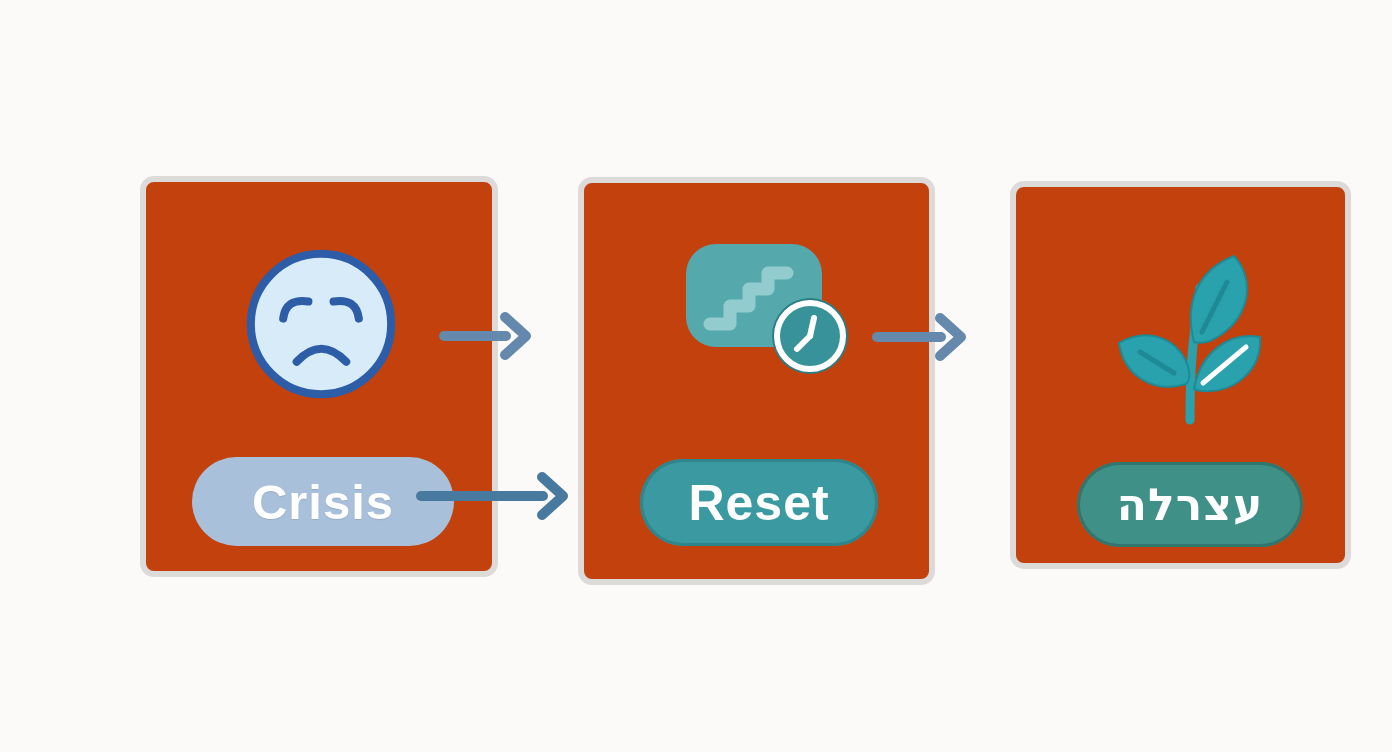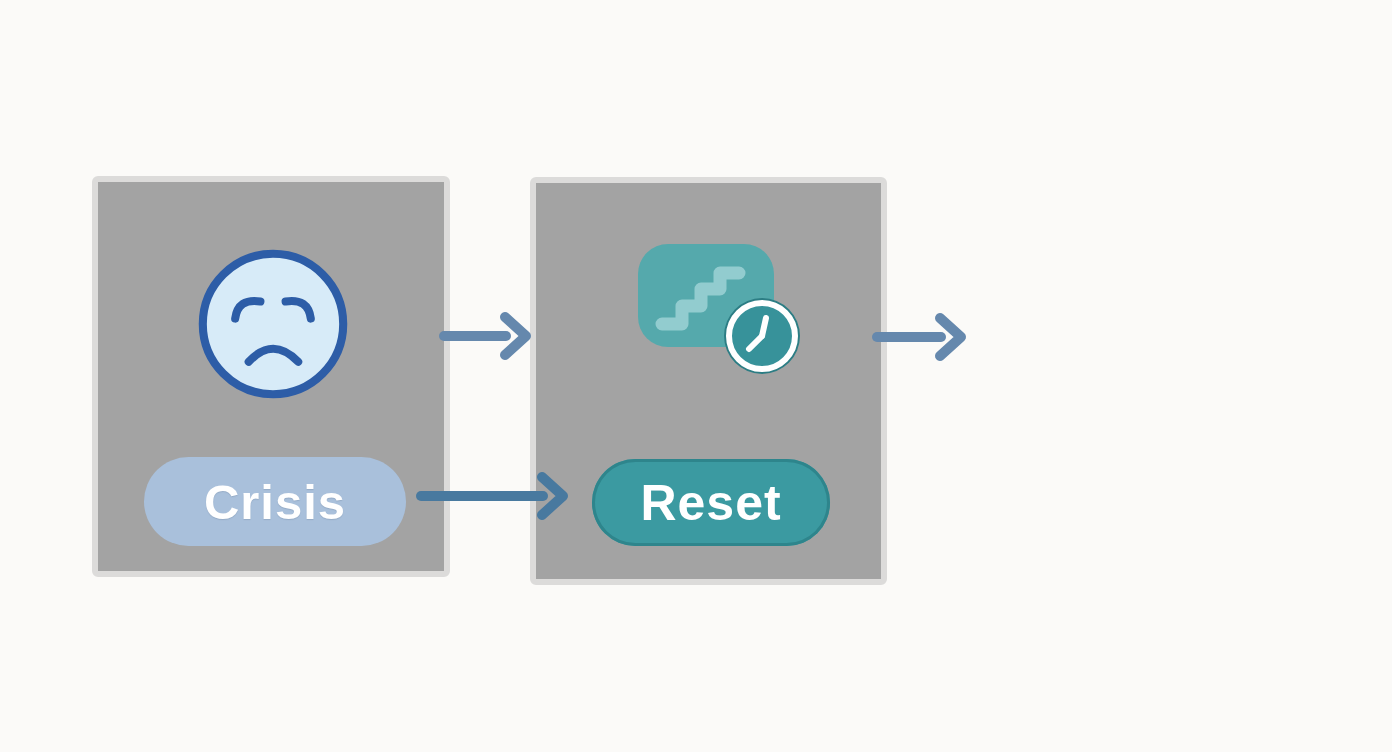--- a/index.html
+++ b/index.html
@@ -10,25 +10,26 @@
     overflow: hidden;
     position: relative;
   }
   #stage {
     position: absolute; left: 0; top: 0;
     width: 1392px; height: 752px;
   }
   
   .card {
     position: absolute;
-    background: #a3a3a3;
+    background: #c2410c;
     border: 6px solid #dcdbda;
-    border-radius: 6px;
+    border-radius: 14px;
     box-sizing: border-box;
     z-index: 1;
+    margin-left: 48px;
   }
   #card-crisis { left: 92px;  top: 176px; width: 358px; height: 401px; }
   #card-reset  { left: 530px; top: 177px; width: 357px; height: 408px; }
   #card-growth { left: 962px; top: 181px; width: 341px; height: 388px; }
 
   
   .pill {
     position: absolute;
     border-radius: 999px;
     display: flex; align-items: center; justify-content: center;
@@ -118,20 +119,36 @@
       <div id="clock-badge">
         <svg id="clock-hands" width="60" height="60" viewBox="0 0 60 60">
           <path d="M 30 30 L 34 12" fill="none" stroke="#ffffff" stroke-width="6" stroke-linecap="round"></path>
           <path d="M 30 30 L 17 43" fill="none" stroke="#ffffff" stroke-width="6" stroke-linecap="round"></path>
         </svg>
       </div>
     </div>
     <button class="pill" id="pill-reset">Reset</button>
   </div>
 
+  <div class="card" id="card-growth">
+    <svg id="plant-svg" width="150" height="185" viewBox="0 0 150 185">
+
+      <path d="M 76 178 C 76 150 77 118 80 94 C 82 72 84 58 86 46" fill="none" stroke="#2aa2ae" stroke-width="9" stroke-linecap="round"></path>
+
+      <path d="M 80 100 C 70 60 84 28 120 14 C 144 40 134 82 96 99 C 90 101 84 101 80 100 Z" fill="#2aa2ae" stroke="#1d8a96" stroke-width="2"></path>
+      <path d="M 88 90 L 113 40" fill="none" stroke="#1d8a96" stroke-width="5" stroke-linecap="round"></path>
+
+      <path d="M 72 142 C 40 152 10 134 5 101 C 36 83 69 99 75 129 C 76 134 75 139 72 142 Z" fill="#2aa2ae" stroke="#1d8a96" stroke-width="2"></path>
+      <path d="M 60 131 L 26 110" fill="none" stroke="#1d8a96" stroke-width="5" stroke-linecap="round"></path>
+
+      <path d="M 80 147 C 86 112 114 89 146 95 C 148 128 121 151 89 149 C 85 149 82 148 80 147 Z" fill="#2aa2ae" stroke="#1d8a96" stroke-width="2"></path>
+      <path d="M 89 141 L 132 105" fill="none" stroke="#ffffff" stroke-width="5" stroke-linecap="round"></path>
+    </svg>
+    <button class="pill" id="pill-growth">עצרלה</button>
+  </div>
 
   <svg id="arrows-svg">
 
     <g>
       <path d="M 444 336 L 506 336" fill="none" stroke="#6588ad" stroke-width="10" stroke-linecap="round"></path>
       <path d="M 505 317 L 526 336 L 505 355" fill="none" stroke="#6588ad" stroke-width="10" stroke-linecap="round" stroke-linejoin="round"></path>
     </g>
 
     <g>
       <path d="M 421 496 L 543 496" fill="none" stroke="#48799f" stroke-width="10" stroke-linecap="round"></path>

